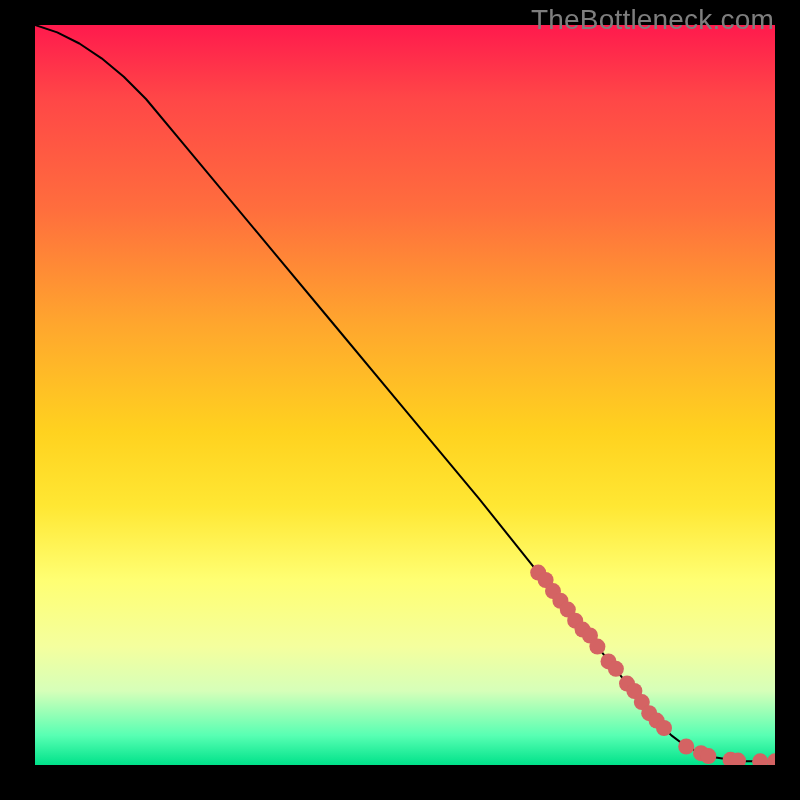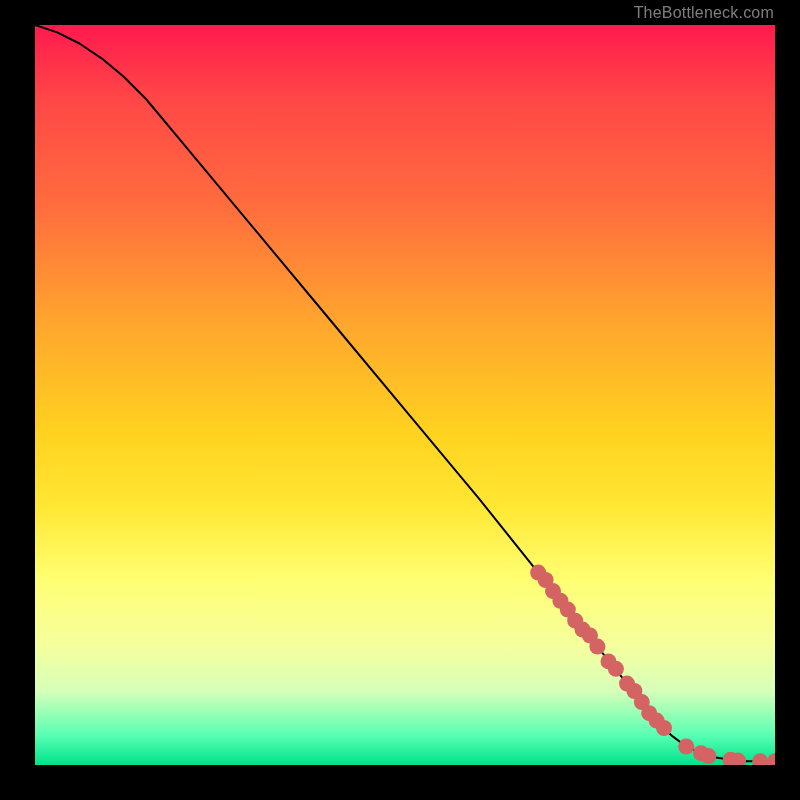--- a/index.html
+++ b/index.html
@@ -43,21 +43,21 @@
     left: 0;
     top: 0;
     width: 740px;
     height: 740px;
   }
   .attribution {
     position: absolute;
     top: 4px;
     right: 26px;
     color: #7e7e7e;
-    font-size: 16px;
+    font-size: 28px;
     letter-spacing: 0.2px;
     margin-left: 28px;
   }
 </style>
 </head>
 <body>
 
 <div class="frame">
   <div class="plot-area">
     <svg class="plot-svg" viewBox="0 0 740 740" preserveAspectRatio="none">

